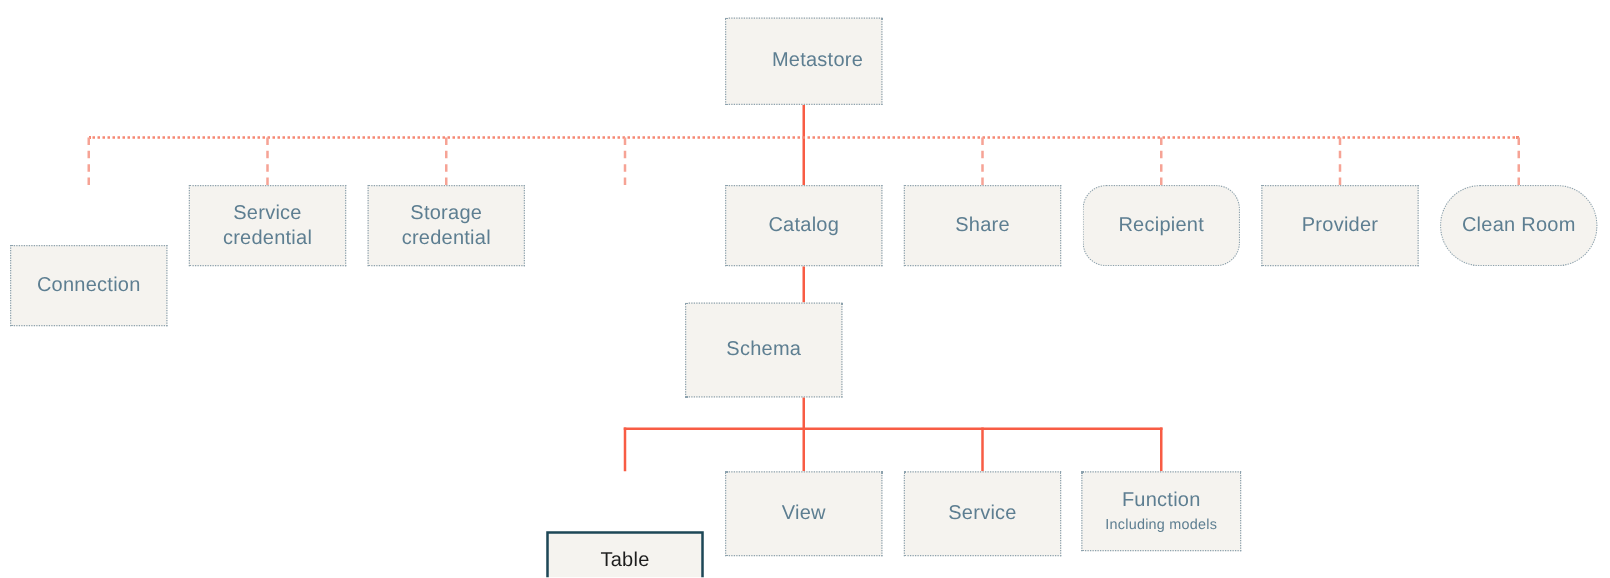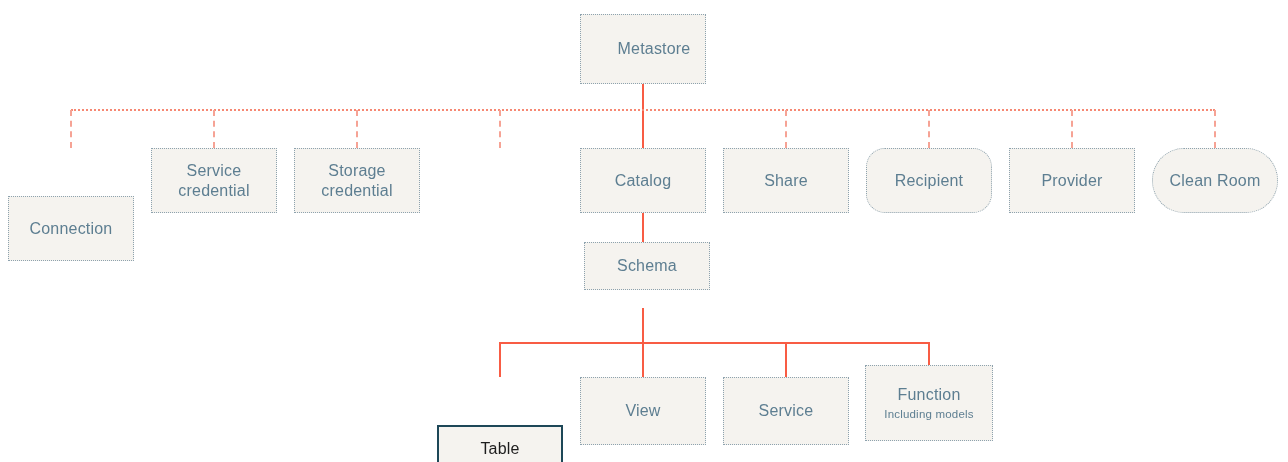--- a/index.html
+++ b/index.html
@@ -93,31 +93,31 @@
   <div class="node" style="left:866px;top:148px;border-radius:19px;">
     <span>Recipient</span>
   </div>
   <div class="node" style="left:1009px;top:148px;">
     <span>Provider</span>
   </div>
   <div class="node" style="left:1152px;top:148px;border-radius:32px;">
     <span>Clean Room</span>
   </div>
 
-  <div class="node" style="left:584px;top:242px;height:48px;">
+  <div class="node" style="left:548px;top:242px;height:76px;">
     <span>Schema</span>
   </div>
 
   <div class="node highlight" style="left:437px;top:377px;height:48px;margin-top:48px;">
     <span>Table</span>
   </div>
   <div class="node" style="left:580px;top:377px;height:68px;">
     <span>View</span>
   </div>
   <div class="node" style="left:723px;top:377px;height:68px;">
     <span>Service</span>
   </div>
-  <div class="node" style="left:865px;top:365px;height:76px;width:128px;align-items:center;">
+  <div class="node" style="left:865px;top:377px;height:64px;width:128px;align-items:center;">
     <span>Function</span>
     <span class="sublabel">Including models</span>
   </div>
 
 </div>
 
 </body></html>

